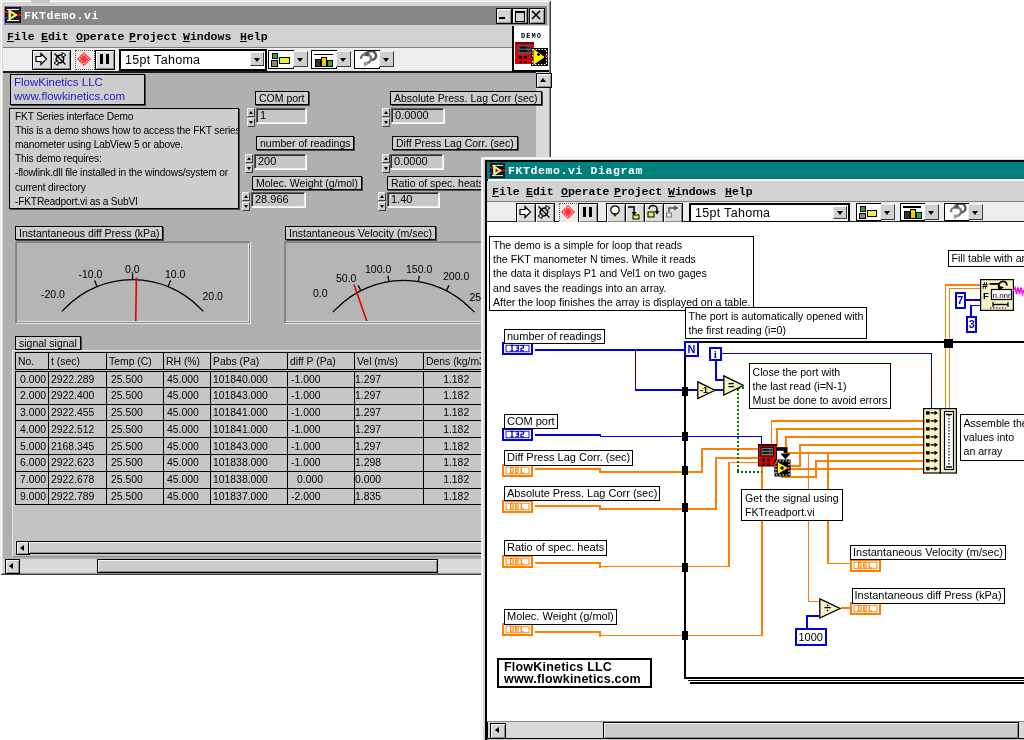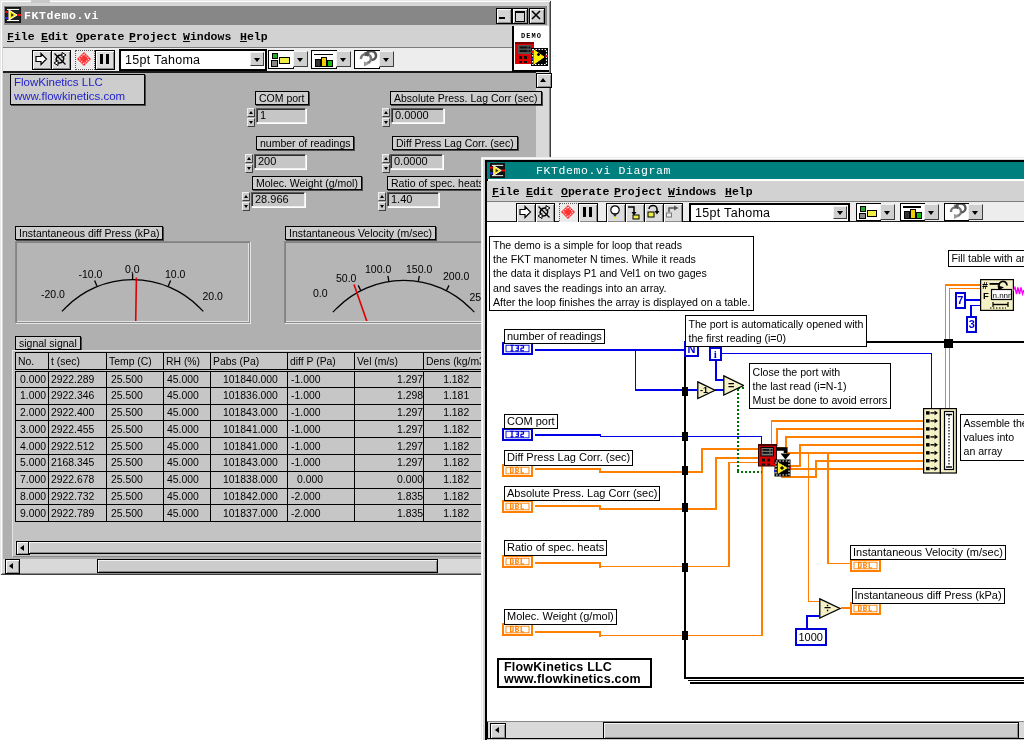--- a/index.html
+++ b/index.html
@@ -36,22 +36,22 @@
 .sbtrack{position:absolute;background:#d9d9d9;}
 .sbtn{position:absolute;background:#d4d4d4;border:1px solid #000;box-shadow:inset 1px 1px 0 #fff,inset -1px -1px 0 #909090;}
 .sbtn i{position:absolute;width:0;height:0;}
 .sthumb{position:absolute;background:#cccccc;border:1px solid #000;box-shadow:inset 1px 1px 0 #f2f2f2,inset -1px -1px 0 #8a8a8a;}
 
 .menu{position:absolute;font-family:"Liberation Mono",monospace;font-weight:bold;font-size:11.5px;color:#000;white-space:pre;}
 .menu u{text-decoration:underline;}
 td{padding:0;border:1px solid #000;background:#c6c6c6;overflow:hidden;white-space:nowrap;}
 .hc{padding-left:2px;border-bottom:3px double #000;}
 .c1{text-align:right;padding-right:2px;}
-.c2{padding-left:2px;}.c3{padding-left:4px;}.c4{padding-left:3px;}.c5{padding-left:12px;}
-.c6{padding-left:3px;}.c7{text-align:right;}.c8{text-align:center;}
+.c2{padding-left:2px;}.c3{padding-left:4px;}.c4{padding-left:3px;}.c5{padding-left:2px;}
+.c6{padding-left:3px;}.c7{text-align:left;}.c8{text-align:center;}
 tr td:last-child{border-right:none;background:#c3c3c3;border-top:none;border-bottom:none;}
 </style></head>
 <body>
 
 <div class="ab" id="win1" style="left:0;top:0;width:551px;height:575px;background:#d6d6d6;
  box-shadow:inset 1px 1px 0 #e9e9e9,inset -1px -1px 0 #3f3f3f,inset 2px 2px 0 #fdfdfd,inset -2px -2px 0 #8c8c8c;">
 
  <div class="ab" style="left:4px;top:6px;right:4px;height:19px;background:#878787;"></div>
  <svg class="ab" style="left:5px;top:7px" width="16" height="16" viewBox="0 0 16 16">
    <rect x="0" y="0" width="16" height="16" fill="#111"></rect>
@@ -180,20 +180,22 @@
  <div class="sbtrack" style="left:536px;top:72px;width:13px;height:86px;"></div>
  <div class="sbtn" style="left:536px;top:73px;width:14px;height:13px;">
       <i style="left:3px;top:4px;border-left:3.5px solid transparent;border-right:3.5px solid transparent;border-bottom:4px solid #000;"></i>
     </div>
 
  <div class="ab" style="left:3px;top:73px;width:533px;height:486px;background:#b0b0b0;"></div>
 
  <div class="ab" style="left:10px;top:74px;width:130px;height:29px;background:#cdcdcd;border:1px solid #000;box-shadow:1px 1px 0 #4a4a4a;
       font-size:11.5px;line-height:14px;color:#2222cc;padding-left:3px;">FlowKinetics LLC<br>www.flowkinetics.com</div>
 
+ <div class="ab" style="left:9px;top:107.5px;width:223px;height:98px;background:#cdcdcd;border:1px solid #000;box-shadow:1px 1px 0 #4a4a4a;
+      font-size:10.2px;letter-spacing:-0.18px;line-height:14.2px;color:#000;padding:1px 0 0 5px;white-space:nowrap;overflow:hidden;">FKT Series interface Demo<br>This is a demo shows how to access the FKT series<br>manometer using LabView 5 or above.<br>This demo requires:<br>-flowlink.dll file installed in the windows/system or<br>current directory<br>-FKTReadport.vi as a SubVI</div>
 
  <div class="lbl" style="left:255px;top:91px;">COM port</div>
  <div class="spin" style="left:247px;top:108px;">
       <div class="u">
         <i></i>
       </div>
       <div class="d">
         <i></i>
       </div>
     </div>
@@ -324,31 +326,20 @@
    </tr>
    <tr style="height:16.8px;">
             <td class="c1">0.000</td>
             <td class="c2">2922.289</td>
             <td class="c3">25.500</td>
             <td class="c4">45.000</td>
             <td class="c5">101840.000</td>
             <td class="c6">-1.000</td>
             <td class="c7">1.297</td>
             <td class="c8">1.182</td>
-            <td></td>
-          </tr>
-   <tr style="height:16.8px;">
-            <td class="c1">1.000</td>
-            <td class="c2">2922.346</td>
-            <td class="c3">25.500</td>
-            <td class="c4">45.000</td>
-            <td class="c5">101836.000</td>
-            <td class="c6">-1.000</td>
-            <td class="c7">1.298</td>
-            <td class="c8">1.181</td>
             <td></td>
           </tr>
    <tr style="height:16.8px;">
             <td class="c1">2.000</td>
             <td class="c2">2922.400</td>
             <td class="c3">25.500</td>
             <td class="c4">45.000</td>
             <td class="c5">101843.000</td>
             <td class="c6">-1.000</td>
             <td class="c7">1.297</td>
@@ -382,38 +373,38 @@
             <td class="c2">2168.345</td>
             <td class="c3">25.500</td>
             <td class="c4">45.000</td>
             <td class="c5">101843.000</td>
             <td class="c6">-1.000</td>
             <td class="c7">1.297</td>
             <td class="c8">1.182</td>
             <td></td>
           </tr>
    <tr style="height:16.8px;">
+            <td class="c1">6.000</td>
+            <td class="c2">2922.623</td>
+            <td class="c3">25.500</td>
+            <td class="c4">45.000</td>
+            <td class="c5">101838.000</td>
+            <td class="c6">-1.000</td>
+            <td class="c7">1.298</td>
+            <td class="c8">1.182</td>
+            <td></td>
+          </tr>
+   <tr style="height:16.8px;">
             <td class="c1">7.000</td>
             <td class="c2">2922.678</td>
             <td class="c3">25.500</td>
             <td class="c4">45.000</td>
             <td class="c5">101838.000</td>
             <td class="c6" style="padding-left:9px;">0.000</td>
             <td class="c7">0.000</td>
-            <td class="c8">1.182</td>
-            <td></td>
-          </tr>
-   <tr style="height:16.8px;">
-            <td class="c1">8.000</td>
-            <td class="c2">2922.732</td>
-            <td class="c3">25.500</td>
-            <td class="c4">45.000</td>
-            <td class="c5">101842.000</td>
-            <td class="c6">-2.000</td>
-            <td class="c7">1.835</td>
             <td class="c8">1.182</td>
             <td></td>
           </tr>
    <tr style="height:16.8px;">
             <td class="c1">9.000</td>
             <td class="c2">2922.789</td>
             <td class="c3">25.500</td>
             <td class="c4">45.000</td>
             <td class="c5">101837.000</td>
             <td class="c6">-2.000</td>
@@ -449,21 +440,21 @@
    <g fill="#fff">
       <rect x="2" y="2" width="12" height="1"></rect>
       <rect x="2" y="13" width="12" height="1"></rect>
     </g>
    <rect x="0" y="4" width="3" height="2" fill="#e00"></rect>
     <rect x="0" y="10" width="3" height="2" fill="#22f"></rect>
    <rect x="12" y="7" width="4" height="2" fill="#e00"></rect>
    <polygon points="4,3 12,8 4,13" fill="#ffee00" stroke="#fff" stroke-width="1"></polygon>
    <polygon points="6,6 9,8 6,10" fill="#333"></polygon>
 </svg>
-<div class="ab mono" style="left:536px;top:164px;font-size:11.5px;font-weight:normal;color:#fff;letter-spacing:.6px;">FKTdemo.vi Diagram</div>
+<div class="ab mono" style="left:508px;top:164px;font-size:11.5px;font-weight:bold;color:#fff;letter-spacing:.6px;">FKTdemo.vi Diagram</div>
 
 <div class="ab" style="left:487px;top:180.5px;width:537px;height:20px;background:#d2d2d2;border-bottom:1px solid #7d7d7d;"></div>
 <div class="menu" style="left:492px;top:184.5px;"><u>F</u>ile</div>
 <div class="menu" style="left:526px;top:184.5px;"><u>E</u>dit</div>
 <div class="menu" style="left:561px;top:184.5px;"><u>O</u>perate</div>
 <div class="menu" style="left:614px;top:184.5px;"><u>P</u>roject</div>
 <div class="menu" style="left:668px;top:184.5px;"><u>W</u>indows</div>
 <div class="menu" style="left:725px;top:184.5px;"><u>H</u>elp</div>
 
 <div class="ab" style="left:487px;top:201.5px;width:537px;height:19px;background:#ededed;border-bottom:2px solid #1c1c1c;"></div>
@@ -866,22 +857,23 @@
     </svg>
     <div class="dlbl" style="left:17px;top:106.5px;width:0px;height:0px;width:auto;height:auto;">number of readings</div>
     <div class="dlbl" style="left:17px;top:191.5px;width:0px;height:0px;width:auto;height:auto;">COM port</div>
     <div class="dlbl" style="left:17px;top:228px;width:0px;height:0px;width:auto;height:auto;">Diff Press Lag Corr. (sec)</div>
     <div class="dlbl" style="left:17px;top:263.5px;width:0px;height:0px;width:auto;height:auto;">Absolute Press. Lag Corr (sec)</div>
     <div class="dlbl" style="left:17px;top:318px;width:0px;height:0px;width:auto;height:auto;">Ratio of spec. heats</div>
     <div class="dlbl" style="left:17px;top:387px;width:0px;height:0px;width:auto;height:auto;">Molec. Weight (g/mol)</div>
     <div class="dlbl" style="left:363px;top:322.5px;width:0px;height:0px;width:auto;height:auto;">Instantaneous Velocity (m/sec)</div>
     <div class="dlbl" style="left:364.5px;top:366px;width:0px;height:0px;width:auto;height:auto;">Instantaneous diff Press (kPa)</div>
     <div class="cmt" style="left:2px;top:14px;width:0px;height:0px;width:auto;height:auto;">The demo is a simple for loop that reads<br>the FKT manometer N times. While it reads<br>the data it displays P1 and Vel1 on two gages<br>and saves the readings into an array.<br>After the loop finishes the array is displayed on a table.</div>
-    <div class="cmt" style="left:197.5px;top:84.5px;width:0px;height:0px;width:auto;height:auto;margin-top:8px;">The port is automatically opened with<br>the first reading (i=0)</div>
+    <div class="cmt" style="left:197.5px;top:84.5px;width:0px;height:0px;width:auto;height:auto;">The port is automatically opened with<br>the first reading (i=0)</div>
     <div class="cmt" style="left:261.5px;top:140.5px;width:0px;height:0px;width:auto;height:auto;">Close the port with<br>the last read (i=N-1)<br>Must be done to avoid errors</div>
+    <div class="cmt" style="left:254px;top:266.5px;width:0px;height:0px;width:auto;height:auto;">Get the signal using<br>FKTreadport.vi</div>
     <div class="cmt" style="left:460.5px;top:28px;width:auto;height:auto;line-height:12.5px;">Fill table with array values</div>
     <div class="cmt" style="left:472.5px;top:192px;width:0px;height:0px;width:75px;height:auto;">Assemble the<br>values into<br>an array</div>
     <div class="ab" style="left:10px;top:435.5px;width:146px;height:25px;background:#fff;border:2px solid #000;font-weight:bold;font-size:12.5px;line-height:12.5px;padding:1px 0 0 5px;letter-spacing:.2px;">FlowKinetics LLC<br>www.flowkinetics.com</div>
 </div>
 
 <div class="ab" style="left:487px;top:720.5px;width:537px;height:1.5px;background:#888;"></div>
 <div class="sbtrack" style="left:488px;top:722px;width:536px;height:16px;"></div>
 <div class="sbtn" style="left:489.5px;top:722.5px;width:14px;height:14px;">
     <i style="left:4px;top:3.5px;border-top:3.5px solid transparent;border-bottom:3.5px solid transparent;border-right:4px solid #000;"></i>
   </div>

